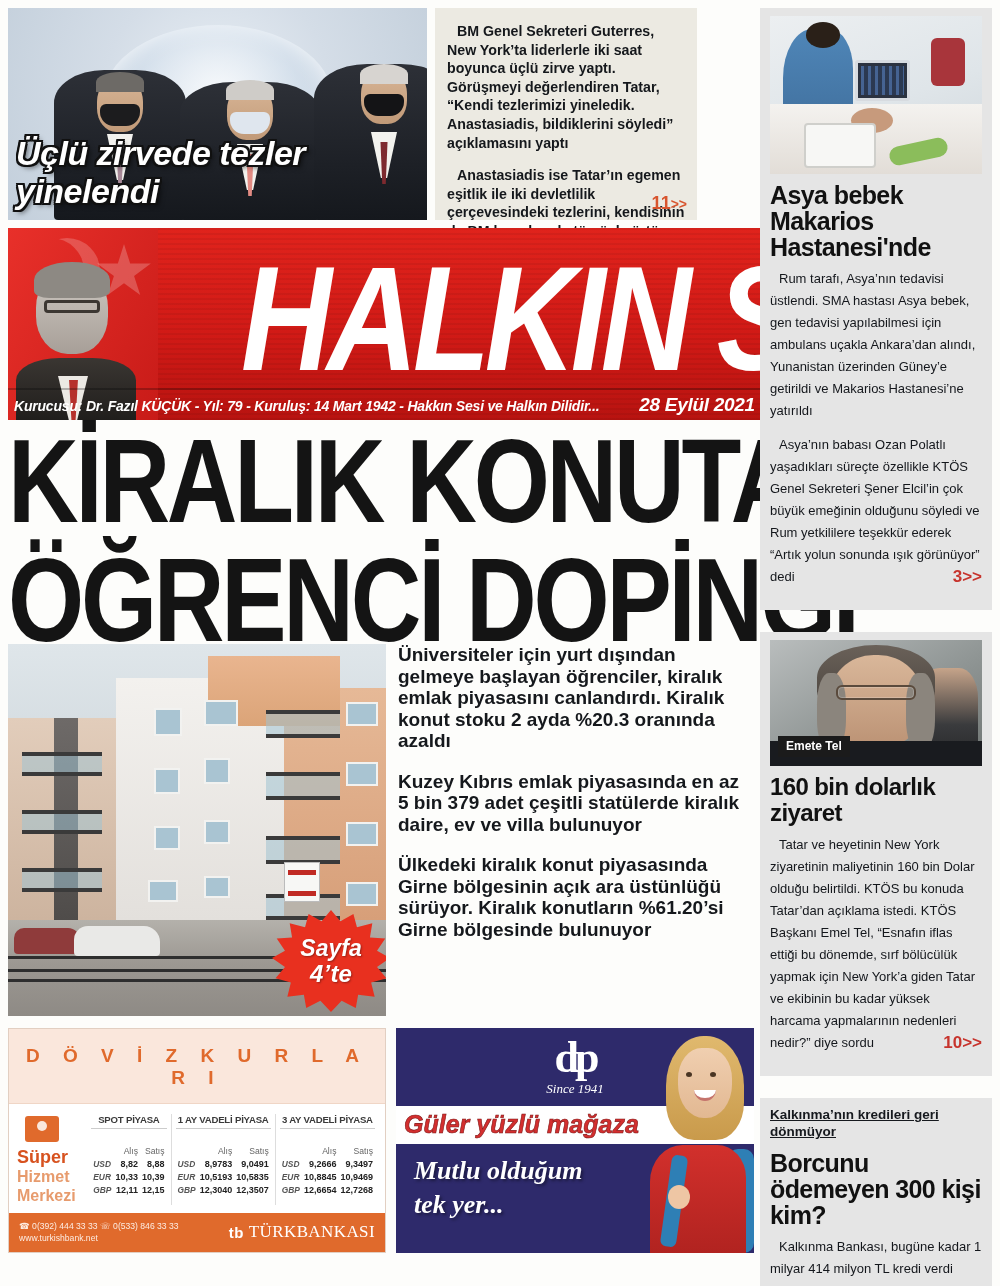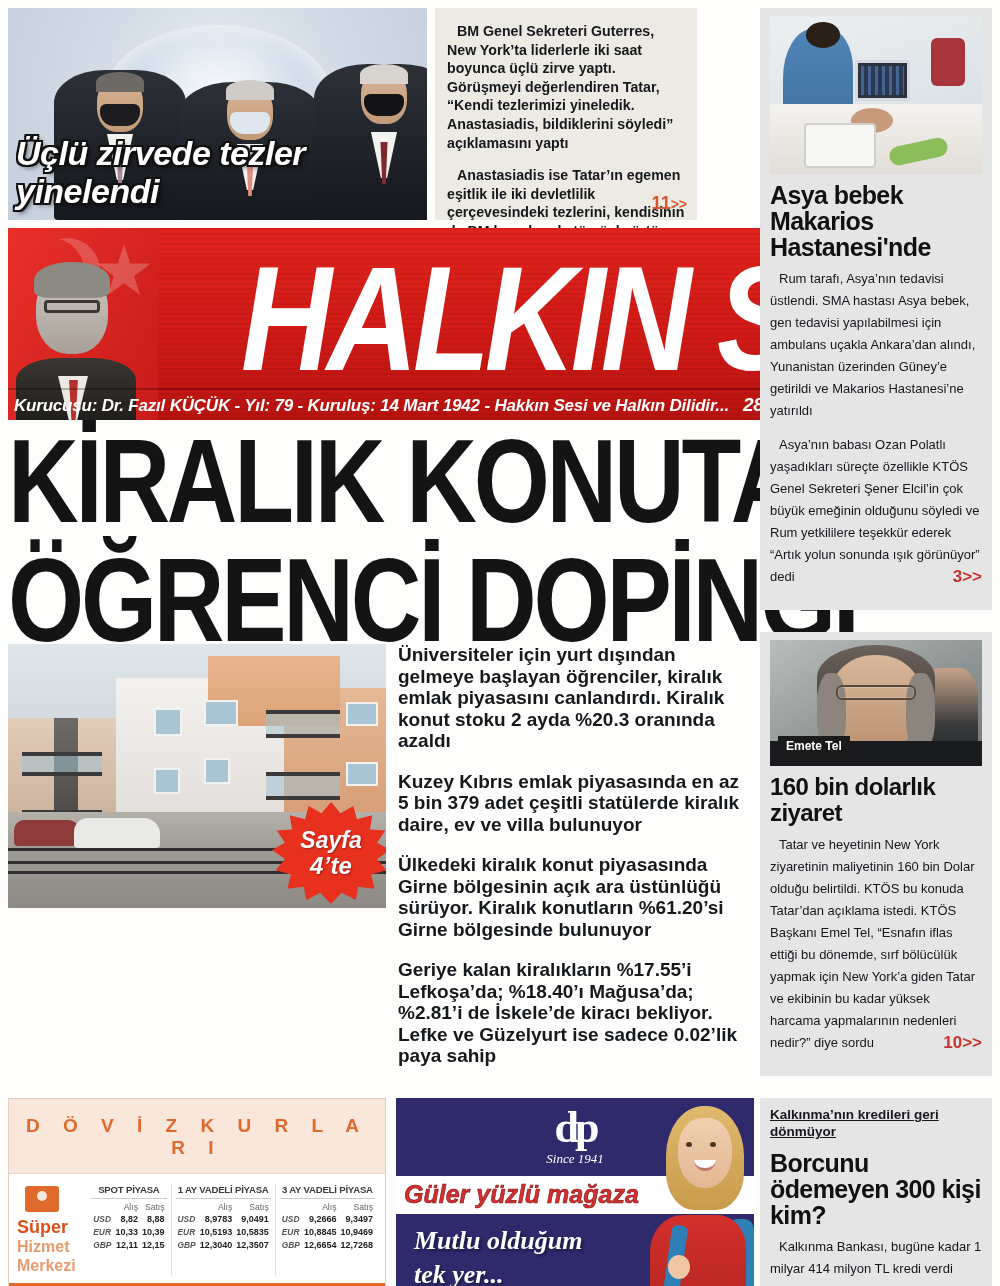--- a/index.html
+++ b/index.html
@@ -185,21 +185,21 @@
     letter-spacing: -5px; text-align: right;
     transform: scaleY(1.18); transform-origin: top right;
     white-space: nowrap;
   }
   .mast-rule { position: absolute; left: 0; right: 0; bottom: 30px; height: 2px; background: rgba(0,0,0,.25); }
   .mast-foot {
     position: absolute; left: 6px; right: 8px; bottom: 4px;
     display: flex; align-items: baseline; justify-content: space-between;
   }
   .founder {
-    color: #fff; font-weight: bold; font-style: italic; font-size: 17px;
+    color: #fff; font-weight: bold; font-style: italic; font-size: 14px;
     letter-spacing: -.2px; white-space: nowrap;
   }
   .issue {
     color: #fff; font-weight: bold; font-style: italic; font-size: 19px;
     white-space: nowrap; letter-spacing: -.3px;
   }
   .issue span { margin-left: 14px; }
 
   
   .bighead {
@@ -209,21 +209,21 @@
     font-size: 96px; line-height: 96px;
     letter-spacing: -3.2px;
     transform: scaleX(1.02) scaleY(1.24); transform-origin: left top;
     height: 212px;
   }
   .bighead div { white-space: nowrap; }
 
   
   .story { display: flex; gap: 12px; width: 746px; margin-top: 10px; }
   .story-photo {
-    width: 378px; height: 264px; position: relative; overflow: hidden;
+    width: 378px; height: 372px; position: relative; overflow: hidden;
     background: #c9cdd1;
   }
   .sky { position: absolute; inset: 0; background: linear-gradient(180deg,#dfe6ea 0%,#cfd7dc 40%,#c4cbcf 100%); }
   .blk-left { position: absolute; left: 0; top: 74px; width: 126px; bottom: 96px;
     background: linear-gradient(180deg,#e2cdbb 0%,#cdb49f 100%); }
   .blk-right { position: absolute; right: 0; top: 44px; width: 120px; bottom: 96px;
     background: linear-gradient(180deg,#e6b997 0%,#d79f79 100%); }
   .blk-mid { position: absolute; left: 108px; top: 34px; width: 168px; bottom: 96px;
     background: linear-gradient(180deg,#f3f1ee 0%,#e3e0dc 100%); }
   .blk-top { position: absolute; left: 200px; top: 12px; width: 132px; height: 70px;
@@ -280,21 +280,21 @@
   .fx-logo::after { content:""; position:absolute; left:12px; top:5px; width:10px; height:10px;
     border-radius:50%; background:#fae7dc; }
   .fx-brand div { color: #e06a2c; font-weight: bold; font-size: 16px; line-height: 19px; }
   .fx-brand .l1 { color: #d7521f; font-size: 18px; }
   .fx-brand .l2, .fx-brand .l3 { color: #e79b6d; }
   .fx-tables { display: flex; flex: 1; }
   .fx-tbl { flex: 1; padding: 0 4px; }
   .fx-tbl + .fx-tbl { border-left: 1px solid #ddd; }
   .fx-tbl h4 { font-size: 9.6px; color: #3a3a3a; text-align: center; letter-spacing: -.2px;
     border-bottom: 1px solid #ccc; padding-bottom: 3px; }
-  .fx-tbl table { width: 100%; border-collapse: collapse; margin-top: 2px; }
+  .fx-tbl table { width: 100%; border-collapse: collapse; margin-top: 16px; }
   .fx-tbl th { font-size: 8.6px; color: #666; font-weight: normal; text-align: right; padding: 1px 2px; }
   .fx-tbl td { font-size: 9px; padding: 1.5px 2px; text-align: right; color: #222; font-weight: bold; }
   .fx-tbl td.cur { text-align: left; color: #555; font-style: italic; font-size: 8.4px; }
   .fx-foot { background: #e06a2c; color: #fdece2; display: flex; align-items: center;
     justify-content: space-between; padding: 7px 10px 8px; }
   .fx-foot .contact { font-size: 8.6px; line-height: 12px; }
   .fx-foot .bank { font-size: 17px; letter-spacing: .4px; color: #fff;
     font-family: "Liberation Serif", serif; display: flex; align-items: center; gap: 5px; }
   .bank-mark { font-weight: bold; font-family: "Liberation Sans", sans-serif; font-size: 15px; }
 
@@ -444,21 +444,20 @@
       <div class="starburst">
         <b>Sayfa</b>
         <b class="two">4’te</b>
       </div>
     </div>
 
     <div class="story-text">
       <p>Üniversiteler için yurt dışından gelmeye başlayan öğrenciler, kiralık emlak piyasasını canlandırdı. Kiralık konut stoku 2 ayda %20.3 oranında azaldı</p>
       <p>Kuzey Kıbrıs emlak piyasasında en az 5 bin 379 adet çeşitli statülerde kiralık daire, ev ve villa bulunuyor</p>
       <p>Ülkedeki kiralık konut piyasasında Girne bölgesinin açık ara üstünlüğü sürüyor. Kiralık konutların %61.20’si Girne bölgesinde bulunuyor</p>
-      <p>Geriye kalan kiralıkların %17.55’i Lefkoşa’da; %18.40’ı Mağusa’da; %2.81’i de İskele’de kiracı bekliyor. Lefke ve Güzelyurt ise sadece 0.02’lik paya sahip</p>
     </div>
   </div>
 
   <div class="bottom">
 
     <div class="fx">
       <div class="fx-title">D Ö V İ Z   K U R L A R I</div>
       <div class="fx-body">
         <div class="fx-brand">
           <div class="fx-logo"></div>

